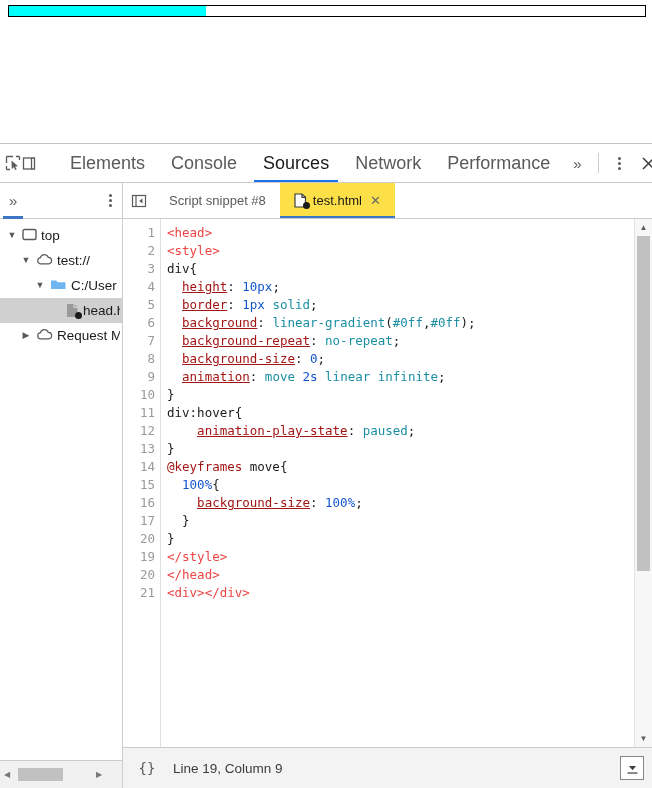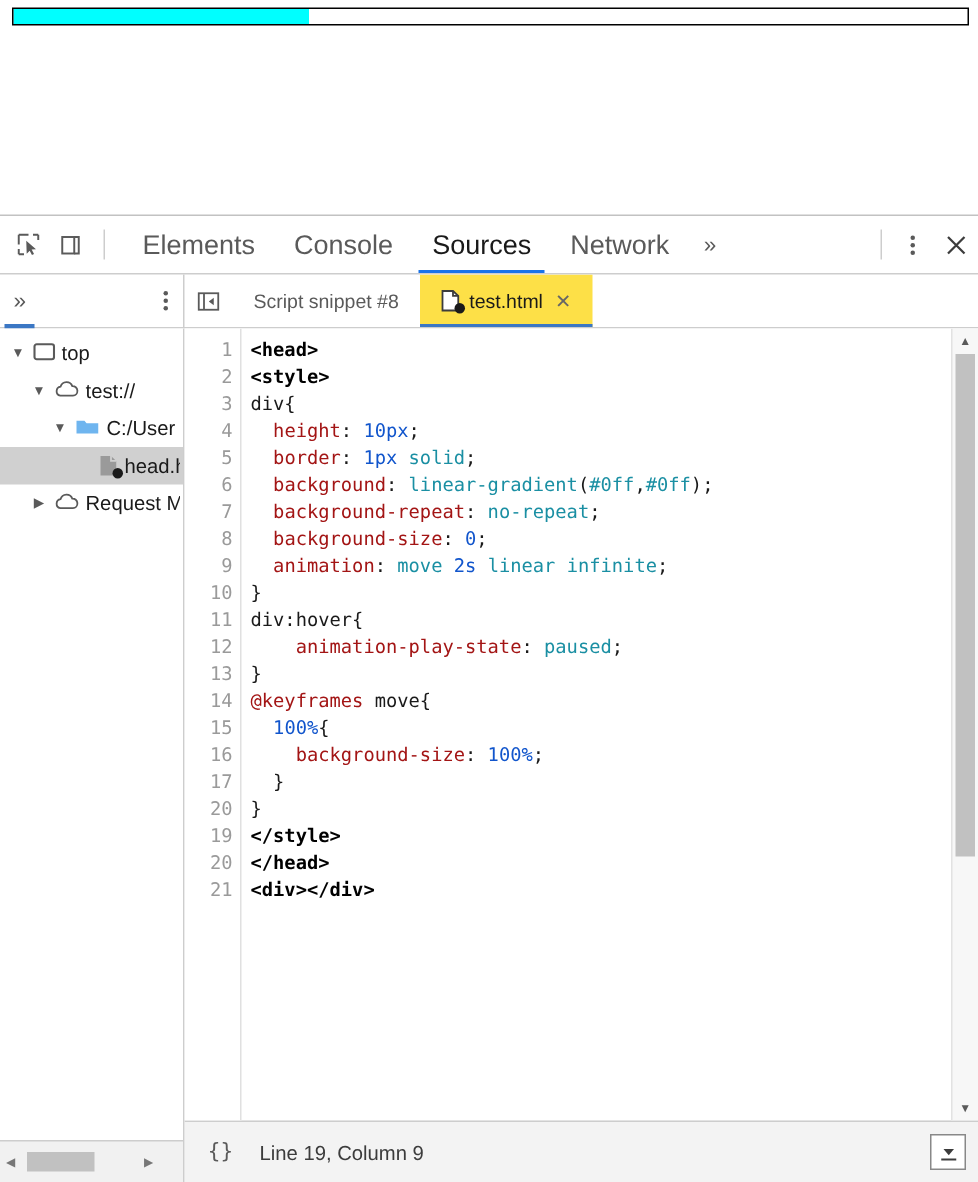--- a/index.html
+++ b/index.html
@@ -328,24 +328,24 @@
     flex: 1;
     padding-top: 5px;
     padding-left: 6px;
     color: #1a1a1a;
     white-space: pre;
     overflow: hidden;
   }
   .cl { height: 18px; }
 
   
-  .t-tag   { color: #000000; font-weight: bold; }
+  .t-tag   { color: #ef4444; }
   .t-punct { color: #1a1a1a; }
   .t-sel   { color: #1a1a1a; }
-  .t-prop  { color: #a31515; }
+  .t-prop  { color: #a31515; text-decoration: underline; }
   .t-val   { color: #1a8fa3; }
   .t-num   { color: #1155cc; }
   .t-at    { color: #a31515; }
   .t-plain { color: #1a1a1a; }
 
   
   #editor-vscroll {
     width: 17px;
     min-width: 17px;
     background: #f7f7f7;
@@ -458,20 +458,21 @@
         <path d="M9.5 3 L12.5 3 L12.5 14 L9.5 14" stroke="#5a5a5a" stroke-width="1.3" fill="none"></path>
       </svg>
     </div>
     <div class="tb-sep"></div>
 
     <div id="panel-tabs">
       <div class="panel-tab">Elements</div>
       <div class="panel-tab">Console</div>
       <div class="panel-tab active">Sources</div>
       <div class="panel-tab">Network</div>
+      <div class="panel-tab">Performance</div>
     </div>
     <div id="more-panels">»</div>
 
     <div id="toolbar-right">
       <div class="tb-sep"></div>
       <div class="tb-icon-btn">
         <span class="dots-vert">
             <i></i>
             <i></i>
             <i></i>

